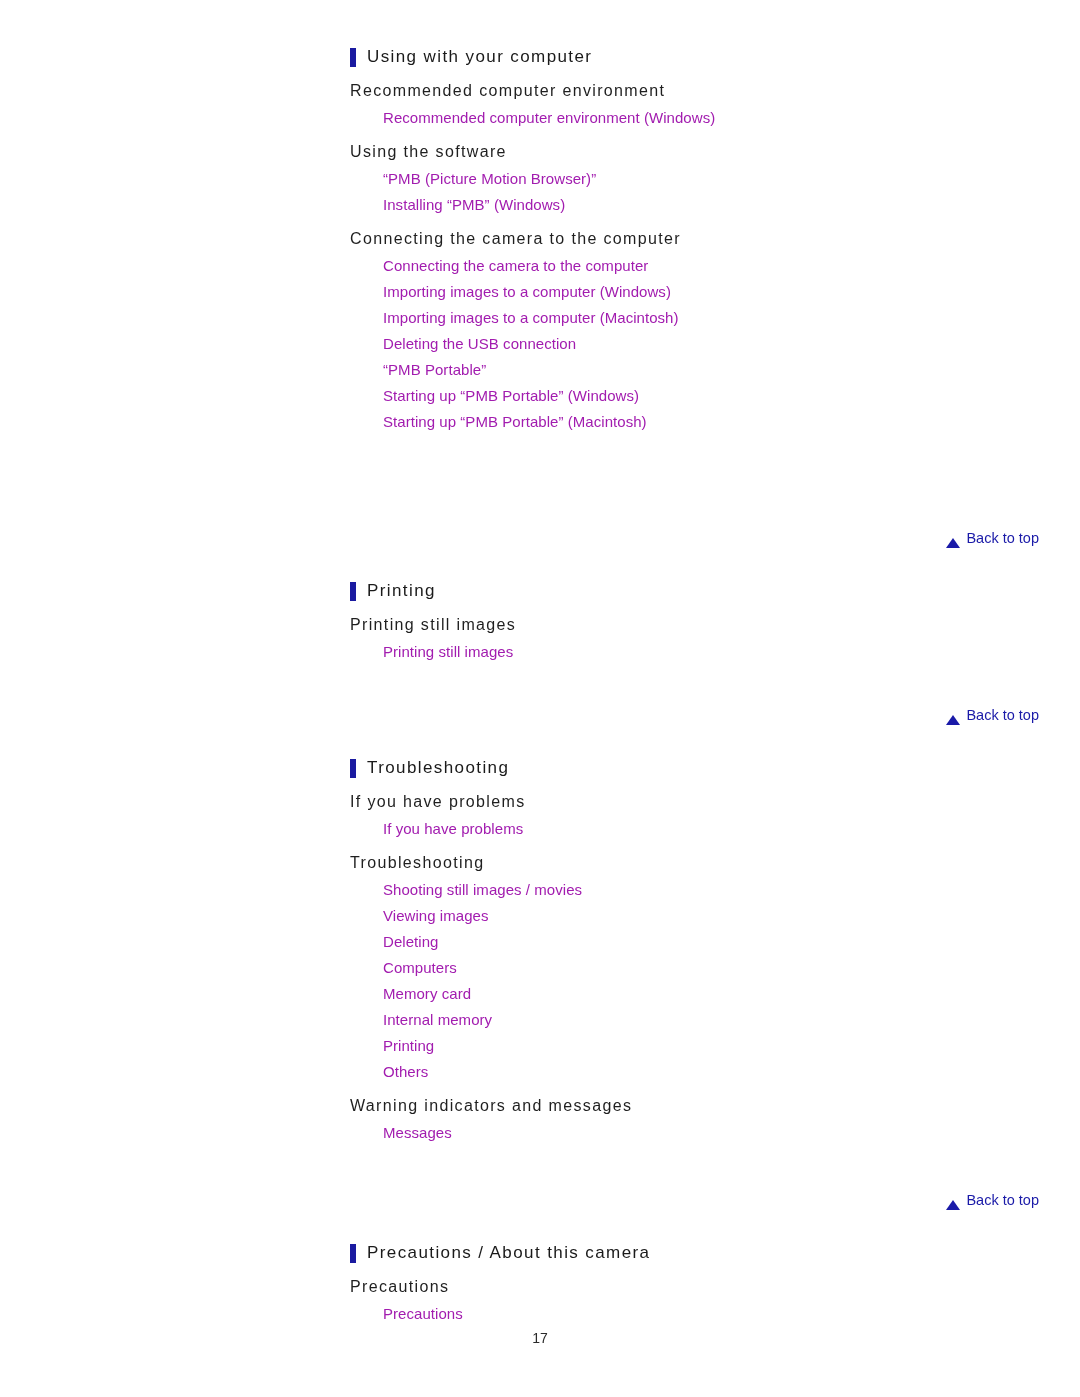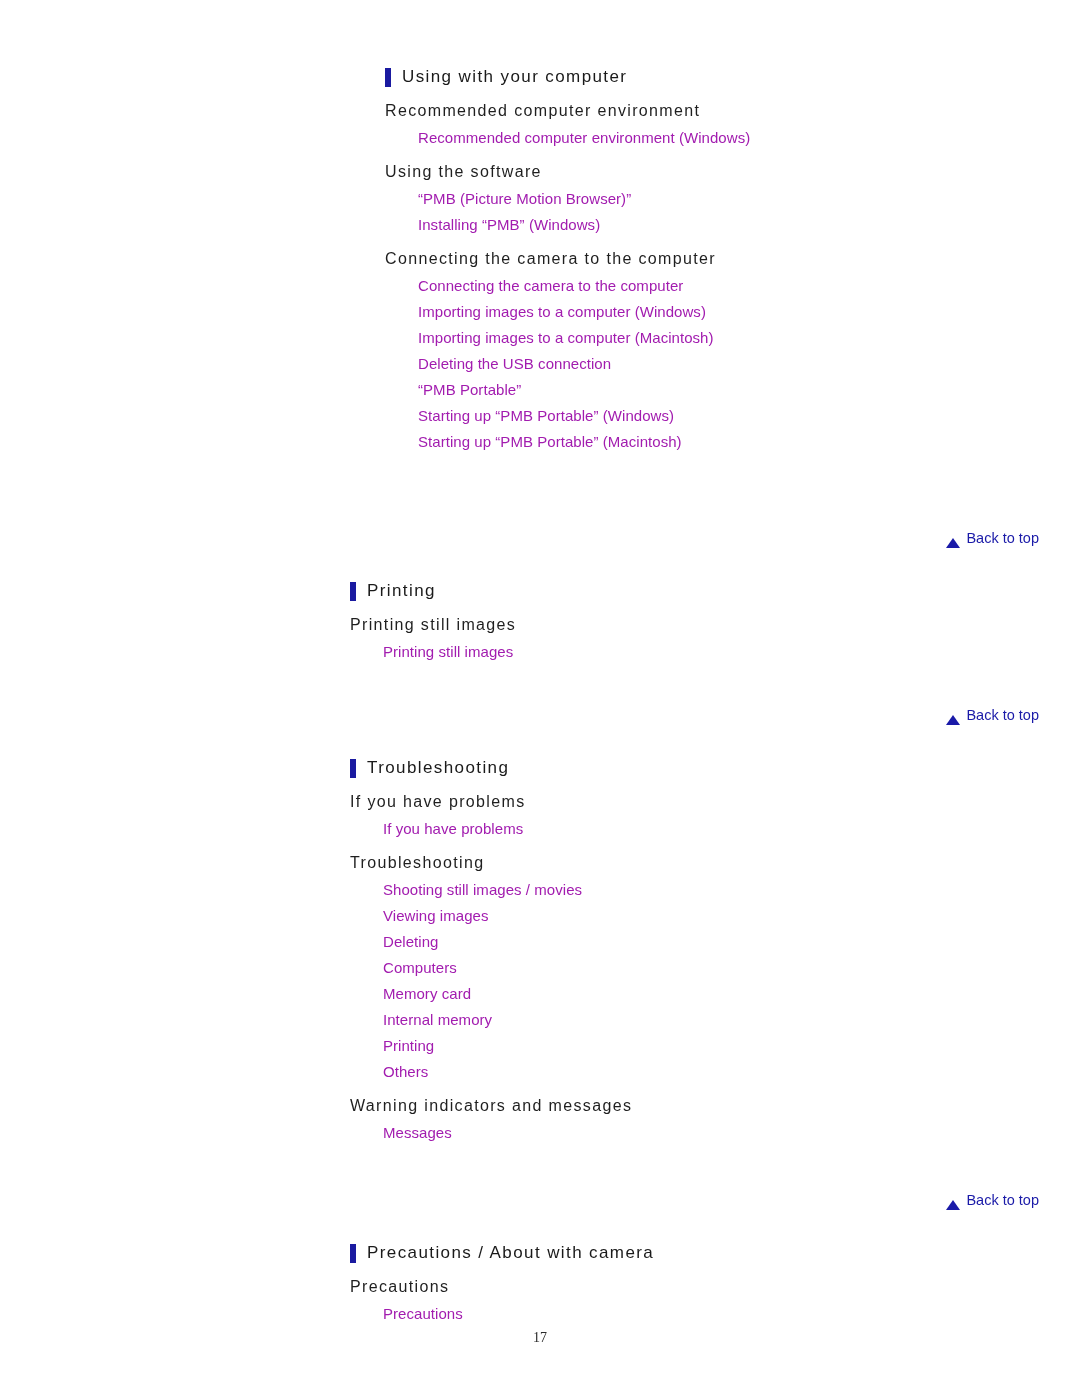--- a/index.html
+++ b/index.html
@@ -92,34 +92,33 @@
     position: relative;
     top: 1px;
   }
 
   .bt-1 { top: 529px; }
   .bt-2 { top: 706px; }
   .bt-3 { top: 1191px; }
 
   
   .grp { position: absolute; left: 0; right: 0; }
-  .g-computer      { top: 64px; padding-left: 35px; }
+  .g-computer      { top: 44px; }
   .g-printing      { top: 578px; }
   .g-trouble       { top: 755px; }
   .g-precautions   { top: 1240px; }
 
   .page-number {
     position: absolute;
     top: 1330px;
     left: 0;
     width: 1080px;
     text-align: center;
     font-size: 14px;
     color: #2a2a2a;
-    font-family: Liberation Serif, serif;
   }
 </style>
 </head>
 <body>
 
 <div class="page">
 
   <div class="grp g-computer">
     <h2 class="section-title">
       <span class="section-bar"></span>
@@ -189,21 +188,21 @@
 
     <h3 class="sub-title">Warning indicators and messages</h3>
     <ul class="link-list">
       <li class="link-item">Messages</li>
     </ul>
   </div>
 
   <div class="grp g-precautions">
     <h2 class="section-title">
       <span class="section-bar"></span>
-      <span>Precautions / About with camera</span>
+      <span>Precautions / About this camera</span>
     </h2>
 
     <h3 class="sub-title">Precautions</h3>
     <ul class="link-list">
       <li class="link-item">Precautions</li>
     </ul>
   </div>
 
   <div class="back-to-top bt-1">
     <span class="bt-tri"></span>

